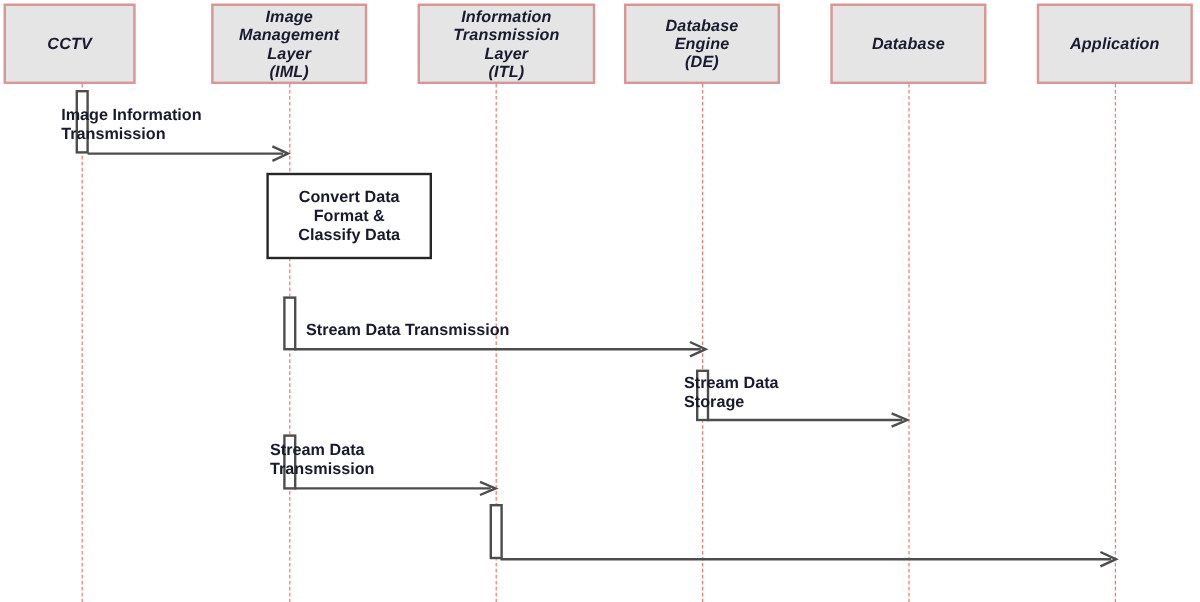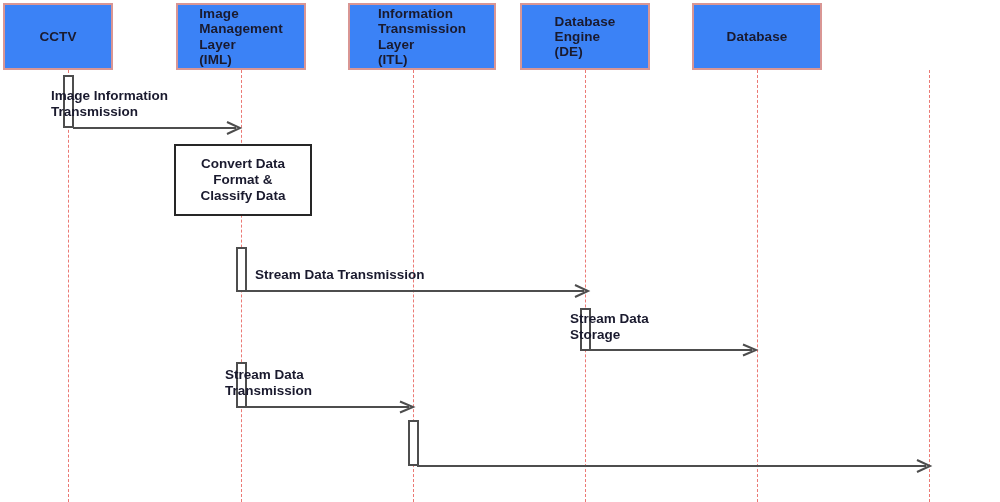--- a/index.html
+++ b/index.html
@@ -16,24 +16,26 @@
     height: 502px;
     background: #ffffff;
     overflow: hidden;
   }
 
   
   .participant-box {
     position: absolute;
     box-sizing: border-box;
     border: 2px solid #d99694;
-    background: #3b82f6;
+    background: #e5e5e5;
     display: flex;
     align-items: center;
     justify-content: center;
+    text-align: center;
+    font-style: italic;
   }
   .participant-label {
     font-size: 13.5px;
     font-weight: bold;
     color: #1a1a2e;
     line-height: 1.12;
     letter-spacing: 0.1px;
     white-space: pre-line;
   }
 
@@ -56,20 +58,21 @@
   
   .action-box {
     position: absolute;
     box-sizing: border-box;
     background: #ffffff;
     border: 2px solid #262626;
     display: flex;
     align-items: center;
     justify-content: center;
     text-align: center;
+    margin-left: 48px;
   }
   .action-label {
     font-size: 13.5px;
     font-weight: bold;
     color: #1a1a2e;
     line-height: 1.18;
     white-space: pre-line;
   }
   .msg-label {
     position: absolute;
@@ -120,20 +123,23 @@
   <div class="participant-box" style="left:520px; top:3px; width:130px; height:67px;">
     <span class="participant-label">Database
 Engine
 (DE)</span>
   </div>
 
   <div class="participant-box" style="left:692px; top:3px; width:130px; height:67px;">
     <span class="participant-label">Database</span>
   </div>
 
+  <div class="participant-box" style="left:864px; top:3px; width:130px; height:67px;">
+    <span class="participant-label">Application</span>
+  </div>
 
   <div class="activation" style="left:63px; top:75px; width:11px; height:53px;"></div>
 
   <div class="activation" style="left:236px; top:247px; width:11px; height:45px;"></div>
 
   <div class="activation" style="left:580px; top:308px; width:11px; height:43px;"></div>
 
   <div class="activation" style="left:236px; top:362px; width:11px; height:46px;"></div>
 
   <div class="activation" style="left:408px; top:420px; width:11px; height:46px;"></div>

